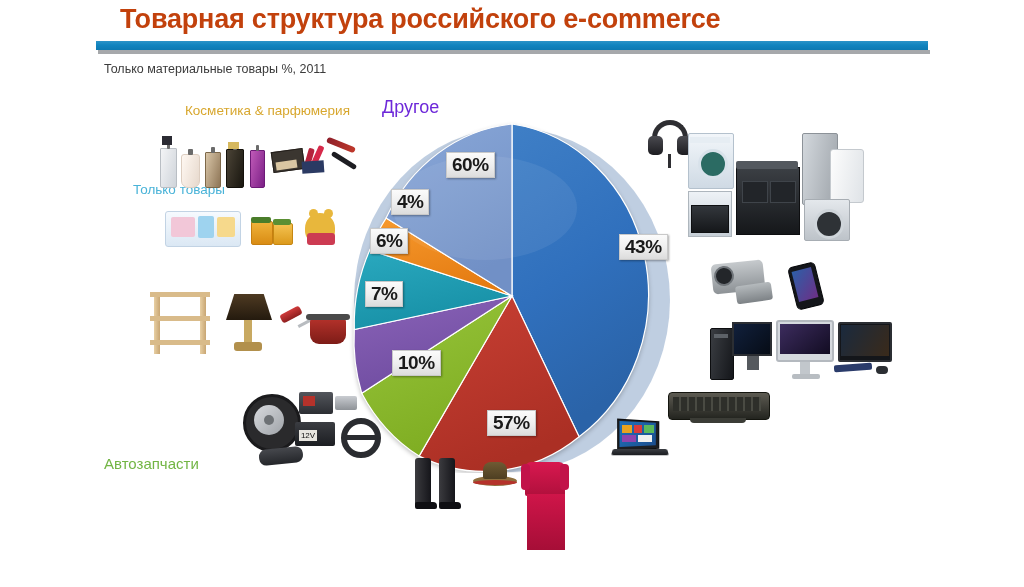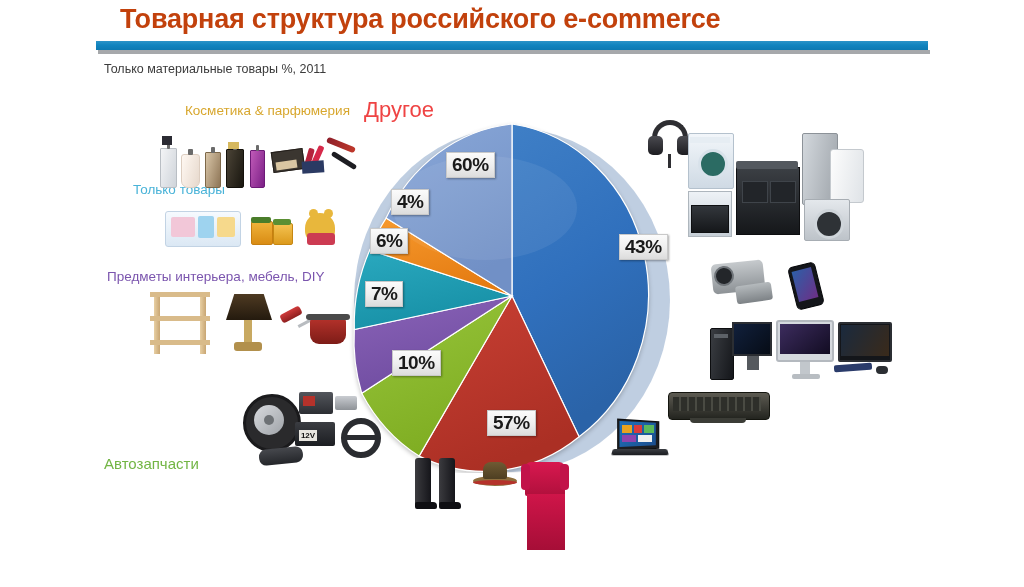--- a/index.html
+++ b/index.html
@@ -56,23 +56,23 @@
     white-space: nowrap;
     font-size: 13.5px;
   }
   #label-cosmetics { left: 141px; top: 103px; color: #d8a72e; margin-left: 44px; }
   #label-kids      { left: 133px; top: 182px; color: #49b3d8; }
   #label-interior  { left: 107px; top: 269px; color: #7b55ae; }
   #label-auto      { left: 104px; top: 455px; font-size: 15px; color: #72b544; }
   #label-clothes   { left: 243px; top: 528px; font-size: 15.5px; color: #e0584d; }
   #label-other {
     position: absolute;
-    left: 364px; top: 97px;
-    font-size: 22px;
-    color: #ef4444;
+    left: 382px; top: 97px;
+    font-size: 18px;
+    color: #6d28d9;
     white-space: nowrap;
   }
 
   
   #pie-chart {
     position: absolute;
     left: 345px; top: 118px;
     width: 335px; height: 355px;
   }
   #pie-chart svg { display: block; }
@@ -137,21 +137,20 @@
 
 <div class="slide">
 
   <div id="page-title">Товарная структура российского e-commerce</div>
   <div id="title-rule-shadow"></div>
   <div id="title-rule"></div>
   <div id="subtitle">Только материальные товары %, 2011</div>
 
   <div class="cat-label" id="label-cosmetics">Косметика &amp; парфюмерия</div>
   <div class="cat-label" id="label-kids">Только товары</div>
-  <div class="cat-label" id="label-interior">Предметы интерьера, мебель, DIY</div>
   <div class="cat-label" id="label-auto">Автозапчасти</div>
   <div id="label-other">Другое</div>
 
   <div id="pie-chart">
     <svg width="335" height="355" viewBox="0 0 335 355">
       <defs>
         <linearGradient id="gBlue" x1="0" y1="0" x2="0.3" y2="1">
           <stop offset="0%" stop-color="#3f7fc6"></stop>
           <stop offset="55%" stop-color="#3070bd"></stop>
           <stop offset="100%" stop-color="#2a63a8"></stop>
@@ -268,21 +267,21 @@
   </div>
 
   <div class="cluster" id="cluster-auto">
     <div class="pi" style="left:0px; top:2px; width:52px; height:52px; border-radius:50%; background:#2a2a2c; border:3px solid #1a1a1c;"></div>
     <div class="pi" style="left:11px; top:13px; width:30px; height:30px; border-radius:50%; background:linear-gradient(135deg,#d8dade,#9fa3a8);"></div>
     <div class="pi" style="left:21px; top:23px; width:10px; height:10px; border-radius:50%; background:#6d7175;"></div>
     <div class="pi" style="left:56px; top:0px; width:34px; height:22px; background:linear-gradient(180deg,#53565c,#2c2e33); border-radius:2px;"></div>
     <div class="pi" style="left:60px; top:4px; width:12px; height:10px; background:#b5322b;"></div>
     <div class="pi" style="left:92px; top:4px; width:22px; height:14px; background:linear-gradient(180deg,#c9ccd1,#8e9297); border-radius:2px;"></div>
     <div class="pi" style="left:52px; top:30px; width:40px; height:24px; background:linear-gradient(180deg,#3b3d42,#1c1e22); border-radius:2px;"></div>
-    <div class="pi" style="left:56px; top:38px; width:18px; height:11px; background:#e8e6e0; font-size:8px; color:#111; text-align:center; line-height:11px; font-family:'Liberation Sans',sans-serif;font-weight:bold;">12V</div>
+    <div class="pi" style="left:56px; top:38px; width:18px; height:11px; background:#e8e6e0; font-size:8px; color:#111; text-align:center; line-height:11px; font-family:'Liberation Sans',sans-serif;">12V</div>
     <div class="pi" style="left:98px; top:26px; width:40px; height:40px; border-radius:50%; border:6px solid #2a2c30; box-sizing:border-box;"></div>
     <div class="pi" style="left:103px; top:43px; width:30px; height:5px; background:#2a2c30;"></div>
     <div class="pi" style="left:16px; top:56px; width:44px; height:16px; background:linear-gradient(180deg,#46484d,#24262a); border-radius:7px; transform:rotate(-6deg);"></div>
   </div>
 
   <div class="cluster" id="cluster-clothes">
 
     <div class="pi" style="left:0px; top:0px; width:16px; height:48px; background:linear-gradient(90deg,#3b3b3f,#15151a); border-radius:3px 3px 2px 2px;"></div>
     <div class="pi" style="left:0px; top:44px; width:22px; height:7px; background:#0f0f13; border-radius:2px 4px 2px 2px;"></div>
     <div class="pi" style="left:24px; top:0px; width:16px; height:48px; background:linear-gradient(90deg,#3b3b3f,#15151a); border-radius:3px 3px 2px 2px;"></div>

